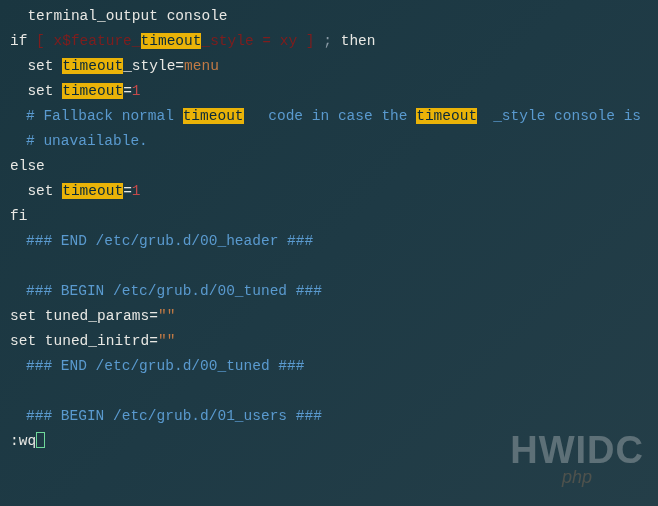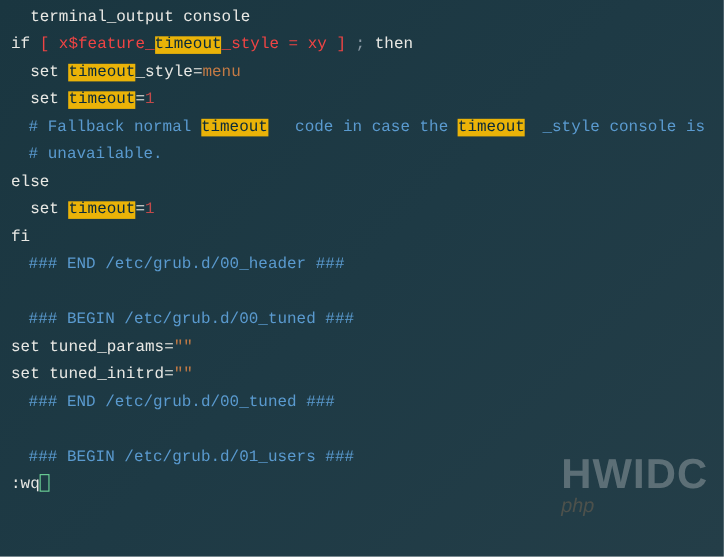--- a/index.html
+++ b/index.html
@@ -10,39 +10,39 @@
     font-family: "Consolas", "Monaco", "Courier New", monospace;
     font-size: 14.5px;
     line-height: 25px;
     color: #c8c8c8;
     overflow: hidden;
     position: relative;
     padding: 4px 10px;
   }
   .line { white-space: pre; }
   .kw { color: #e8e8e4; }
-  .var { color: #ef4444; }
+  .var { color: #7f1d1d; }
   .str { color: #c27a45; }
   .num { color: #c24a4a; }
   .punct { color: #8a9aa5; }
   .comment { color: #5a9acf; margin-left: 16px; }
   .hl { background: #eab308; color: #0a2a3a; }
   .cursor {
     display: inline-block;
     width: 9px;
     height: 16px;
     border: 1px solid #6fd89a;
     vertical-align: middle;
     margin-top: -2px;
   }
   .watermark {
     position: absolute;
     right: 14px;
-    bottom: 34px;
-    text-align: left;
+    bottom: 16px;
+    text-align: center;
     opacity: 0.55;
     pointer-events: none;
   }
   .watermark .big {
     font-family: Arial, sans-serif;
     font-weight: 800;
     font-size: 38px;
     letter-spacing: 1px;
     color: #e8e8e8;
     opacity: 0.55;

